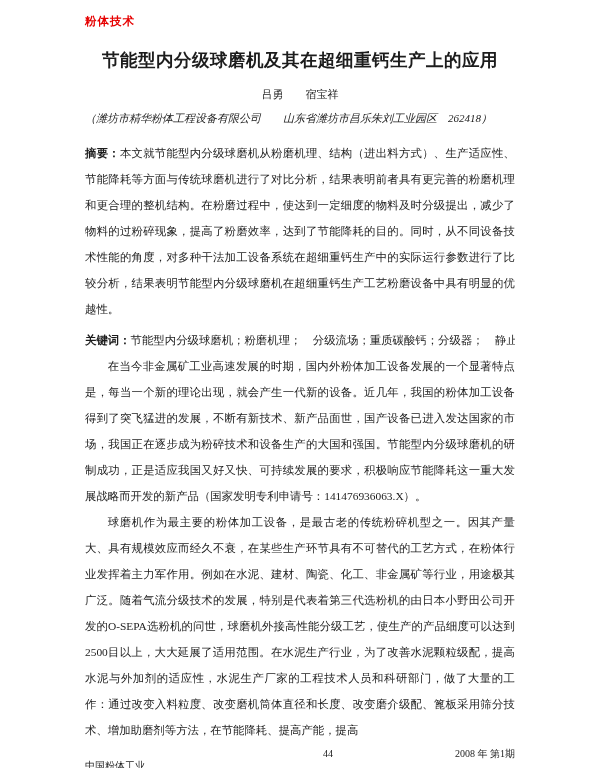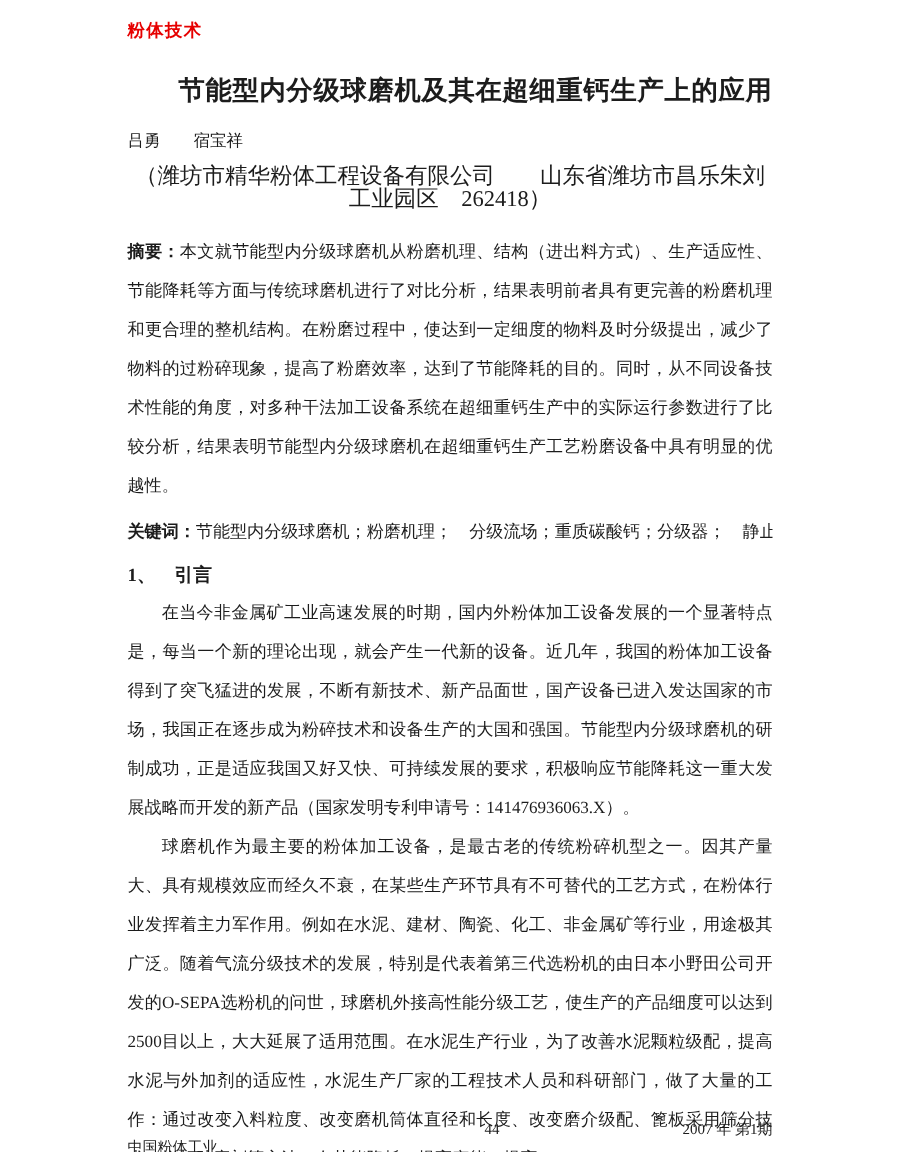--- a/index.html
+++ b/index.html
@@ -24,37 +24,38 @@
   }
   .journal-header {
     color: #e60000;
     font-weight: bold;
     font-size: 11.5px;
     line-height: 14px;
     letter-spacing: 1px;
   }
   .paper-title {
     margin-top: 20px;
-    text-align: right;
+    text-align: center;
     font-size: 17.5px;
     font-weight: bold;
     letter-spacing: 0.5px;
     line-height: 24px;
   }
   .authors-line {
     margin-top: 15px;
-    text-align: left;
+    text-align: center;
     font-size: 11px;
     line-height: 15px;
   }
   .affiliation-line {
     margin-top: 9px;
-    text-align: center;
-    font-size: 15px;
+    text-align: left;
+    font-size: 11px;
     line-height: 15px;
+    font-style: italic;
   }
   .body-text {
     font-size: 11.4px;
     line-height: 26px;
     text-align: justify;
     text-justify: inter-ideograph;
     margin: 0;
   }
   .abstract-paragraph {
     margin-top: 14px;
@@ -100,25 +101,24 @@
   <h1 class="paper-title" style="margin-bottom:0;">节能型内分级球磨机及其在超细重钙生产上的应用</h1>
 
   <div class="authors-line">吕勇　　宿宝祥</div>
 
   <div class="affiliation-line">（潍坊市精华粉体工程设备有限公司　　山东省潍坊市昌乐朱刘工业园区　262418）</div>
 
   <p class="body-text abstract-paragraph"><span class="inline-label">摘要：</span><span>本文就节能型内分级球磨机从粉磨机理、结构（进出料方式）、生产适应性、节能降耗等方面与传统球磨机进行了对比分析，结果表明前者具有更完善的粉磨机理和更合理的整机结构。在粉磨过程中，使达到一定细度的物料及时分级提出，减少了物料的过粉碎现象，提高了粉磨效率，达到了节能降耗的目的。同时，从不同设备技术性能的角度，对多种干法加工设备系统在超细重钙生产中的实际运行参数进行了比较分析，结果表明节能型内分级球磨机在超细重钙生产工艺粉磨设备中具有明显的优越性。</span></p>
 
   <p class="body-text keywords-paragraph"><span class="inline-label">关键词：</span><span>节能型内分级球磨机；粉磨机理；　分级流场；重质碳酸钙；分级器；　静止盘；</span></p>
 
-  <div class="section-heading">1、　引言</div>
 
   <p class="body-text para">在当今非金属矿工业高速发展的时期，国内外粉体加工设备发展的一个显著特点是，每当一个新的理论出现，就会产生一代新的设备。近几年，我国的粉体加工设备得到了突飞猛进的发展，不断有新技术、新产品面世，国产设备已进入发达国家的市场，我国正在逐步成为粉碎技术和设备生产的大国和强国。节能型内分级球磨机的研制成功，正是适应我国又好又快、可持续发展的要求，积极响应节能降耗这一重大发展战略而开发的新产品（国家发明专利申请号：141476936063.X）。</p>
 
   <p class="body-text para">球磨机作为最主要的粉体加工设备，是最古老的传统粉碎机型之一。因其产量大、具有规模效应而经久不衰，在某些生产环节具有不可替代的工艺方式，在粉体行业发挥着主力军作用。例如在水泥、建材、陶瓷、化工、非金属矿等行业，用途极其广泛。随着气流分级技术的发展，特别是代表着第三代选粉机的由日本小野田公司开发的O-SEPA选粉机的问世，球磨机外接高性能分级工艺，使生产的产品细度可以达到2500目以上，大大延展了适用范围。在水泥生产行业，为了改善水泥颗粒级配，提高水泥与外加剂的适应性，水泥生产厂家的工程技术人员和科研部门，做了大量的工作：通过改变入料粒度、改变磨机筒体直径和长度、改变磨介级配、篦板采用筛分技术、增加助磨剂等方法，在节能降耗、提高产能，提高</p>
 
   <div class="footer">
     <span class="footer-left">中国粉体工业</span>
     <span class="footer-center">44</span>
-    <span class="footer-right">2007 年 第1期</span>
+    <span class="footer-right">2008 年 第1期</span>
   </div>
 
 </div>
 
 </body></html>

